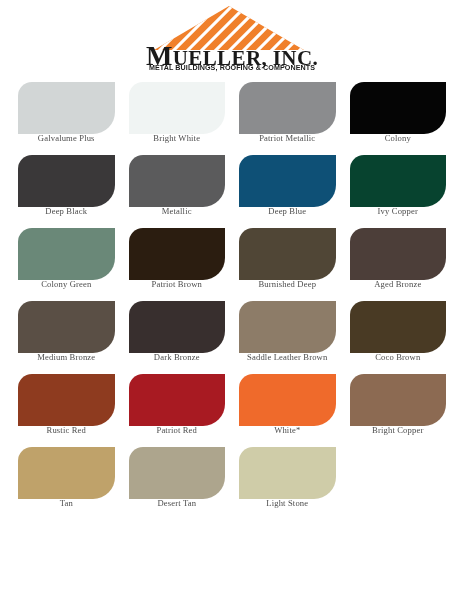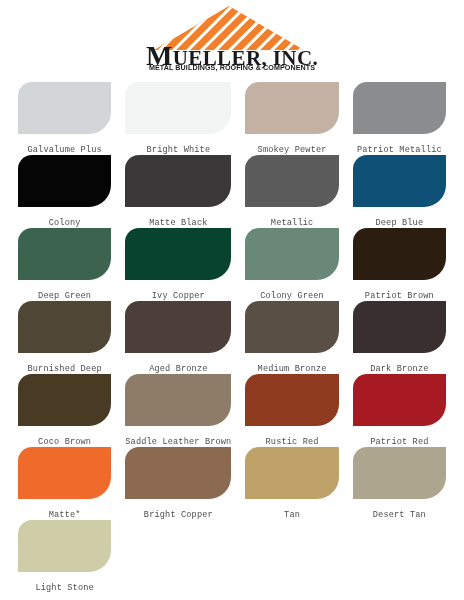--- a/index.html
+++ b/index.html
@@ -98,25 +98,25 @@
 
   .chip {
     height: 52px;
     width: 100%;
     border-top-left-radius: 14px;
     border-bottom-right-radius: 22px;
     border-top-right-radius: 0;
     border-bottom-left-radius: 0;
   }
   .chip-label {
-    margin-top: 12px;
+    margin-top: 0;
     text-align: center;
     font-size: 8.6px;
     color: #4d4d4d;
-    font-family: Liberation Mono, monospace;
+    font-family: Liberation Serif, serif;
     letter-spacing: 0.15px;
     line-height: 1.1;
     white-space: nowrap;
   }
 </style>
 </head>
 <body>
 
 <div class="page">
 
@@ -159,48 +159,40 @@
   <div class="grid" id="swatch-grid">
       <div class="cell">
         <div class="chip" title="Galvalume Plus" style="background: rgb(210, 214, 214);"></div>
         <div class="chip-label">Galvalume Plus</div>
       </div>
       <div class="cell">
         <div class="chip" title="Bright White" style="background: rgb(240, 244, 243);"></div>
         <div class="chip-label">Bright White</div>
       </div>
       <div class="cell">
-        <div class="chip" title="Smokey Pewter" style="background: rgb(195, 178, 163);"></div>
-        <div class="chip-label">Smokey Pewter</div>
-      </div>
-      <div class="cell">
         <div class="chip" title="Silver Metallic" style="background: rgb(139, 140, 142);"></div>
         <div class="chip-label">Patriot Metallic</div>
       </div>
       <div class="cell">
         <div class="chip" title="Black" style="background: rgb(5, 5, 5);"></div>
         <div class="chip-label">Colony</div>
       </div>
       <div class="cell">
         <div class="chip" title="Matte Black" style="background: rgb(58, 56, 57);"></div>
-        <div class="chip-label">Matte Black</div>
+        <div class="chip-label">Deep Black</div>
       </div>
       <div class="cell">
         <div class="chip" title="Charcoal" style="background: rgb(91, 91, 92);"></div>
         <div class="chip-label">Metallic</div>
       </div>
       <div class="cell">
         <div class="chip" title="Deep Blue" style="background: rgb(14, 80, 118);"></div>
         <div class="chip-label">Deep Blue</div>
       </div>
       <div class="cell">
-        <div class="chip" title="Deep Green" style="background: rgb(60, 98, 80);"></div>
-        <div class="chip-label">Deep Green</div>
-      </div>
-      <div class="cell">
         <div class="chip" title="Ivy Green" style="background: rgb(7, 67, 47);"></div>
         <div class="chip-label">Ivy Copper</div>
       </div>
       <div class="cell">
         <div class="chip" title="Colony Green" style="background: rgb(106, 136, 120);"></div>
         <div class="chip-label">Colony Green</div>
       </div>
       <div class="cell">
         <div class="chip" title="Mansard Brown" style="background: rgb(43, 29, 16);"></div>
         <div class="chip-label">Patriot Brown</div>
@@ -215,38 +207,38 @@
       </div>
       <div class="cell">
         <div class="chip" title="Medium Bronze" style="background: rgb(90, 79, 69);"></div>
         <div class="chip-label">Medium Bronze</div>
       </div>
       <div class="cell">
         <div class="chip" title="Dark Bronze" style="background: rgb(56, 47, 46);"></div>
         <div class="chip-label">Dark Bronze</div>
       </div>
       <div class="cell">
+        <div class="chip" title="Saddle Leather Brown" style="background: rgb(141, 124, 104);"></div>
+        <div class="chip-label">Saddle Leather Brown</div>
+      </div>
+      <div class="cell">
         <div class="chip" title="Coco Brown" style="background: rgb(73, 58, 36);"></div>
         <div class="chip-label">Coco Brown</div>
       </div>
       <div class="cell">
-        <div class="chip" title="Saddle Leather Brown" style="background: rgb(141, 124, 104);"></div>
-        <div class="chip-label">Saddle Leather Brown</div>
-      </div>
-      <div class="cell">
         <div class="chip" title="Rustic Red" style="background: rgb(142, 59, 31);"></div>
         <div class="chip-label">Rustic Red</div>
       </div>
       <div class="cell">
         <div class="chip" title="Patriot Red" style="background: rgb(168, 26, 34);"></div>
         <div class="chip-label">Patriot Red</div>
       </div>
       <div class="cell">
         <div class="chip" title="Orange*" style="background: rgb(239, 106, 43);"></div>
-        <div class="chip-label">Matte*</div>
+        <div class="chip-label">White*</div>
       </div>
       <div class="cell">
         <div class="chip" title="Bright Copper" style="background: rgb(140, 106, 82);"></div>
         <div class="chip-label">Bright Copper</div>
       </div>
       <div class="cell">
         <div class="chip" title="Tan" style="background: rgb(191, 162, 106);"></div>
         <div class="chip-label">Tan</div>
       </div>
       <div class="cell">

